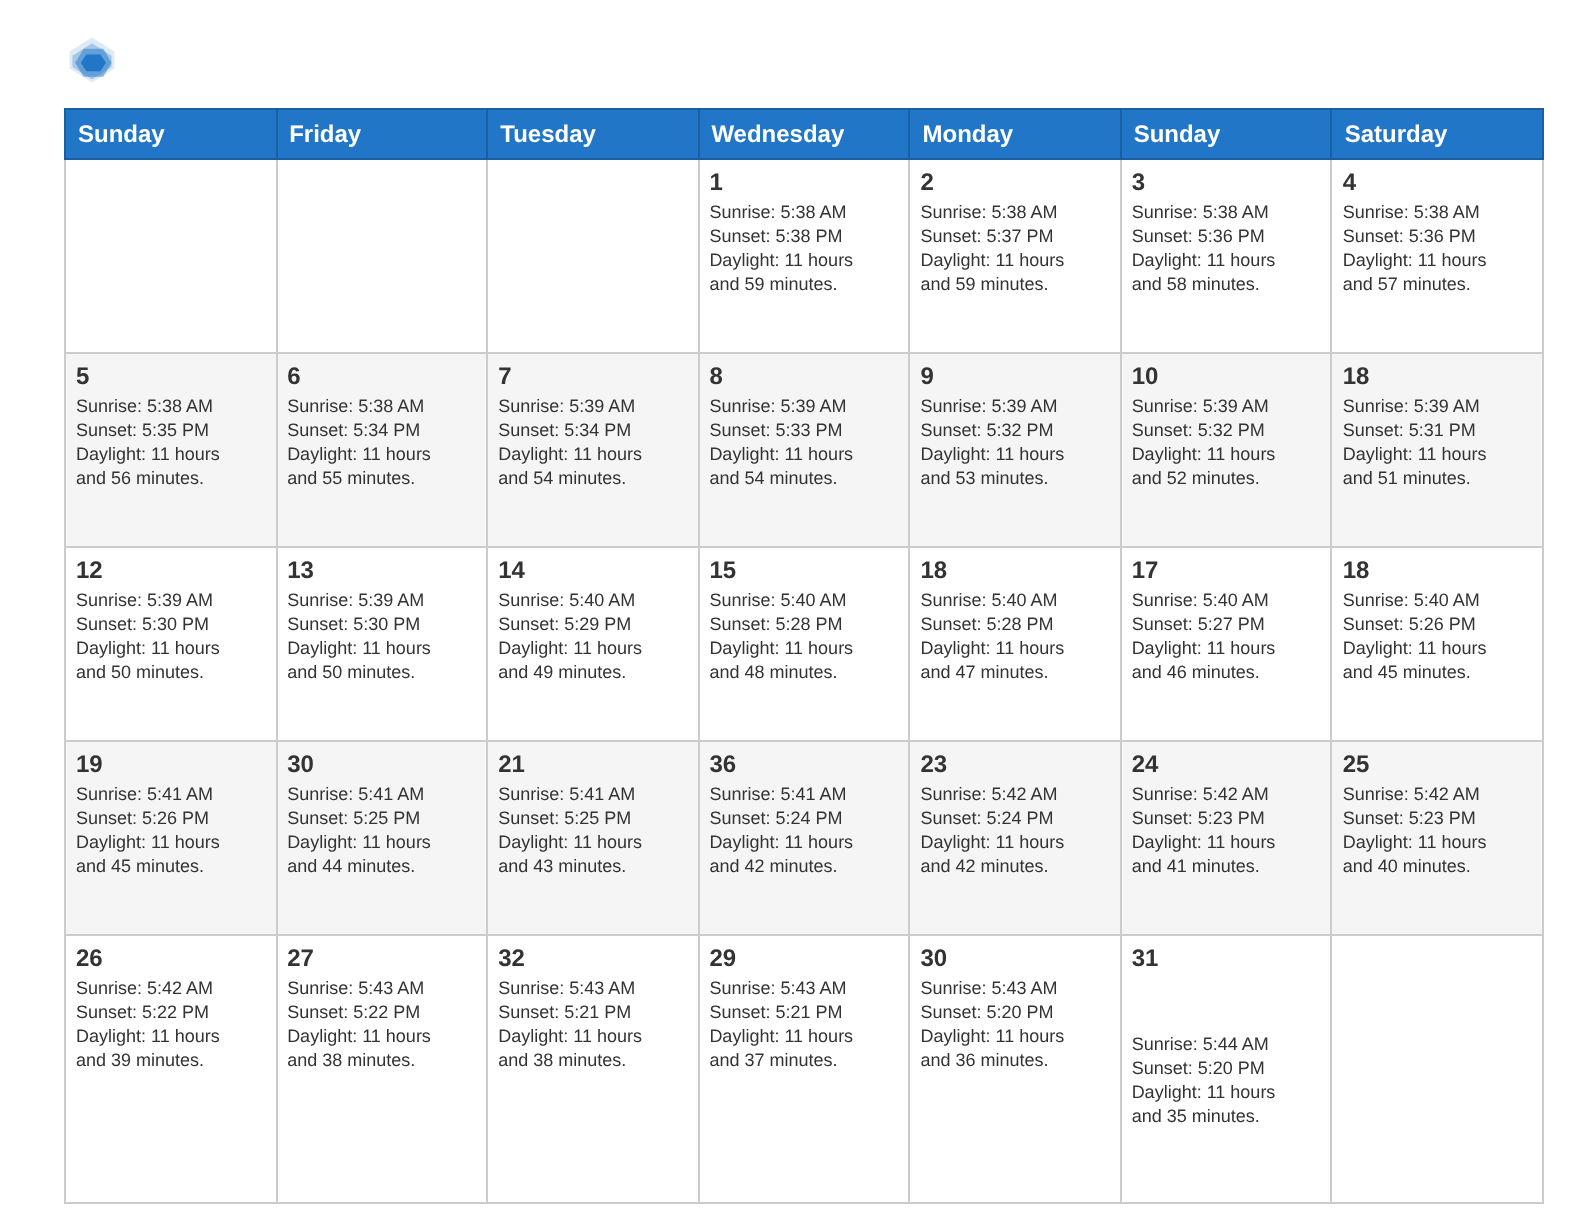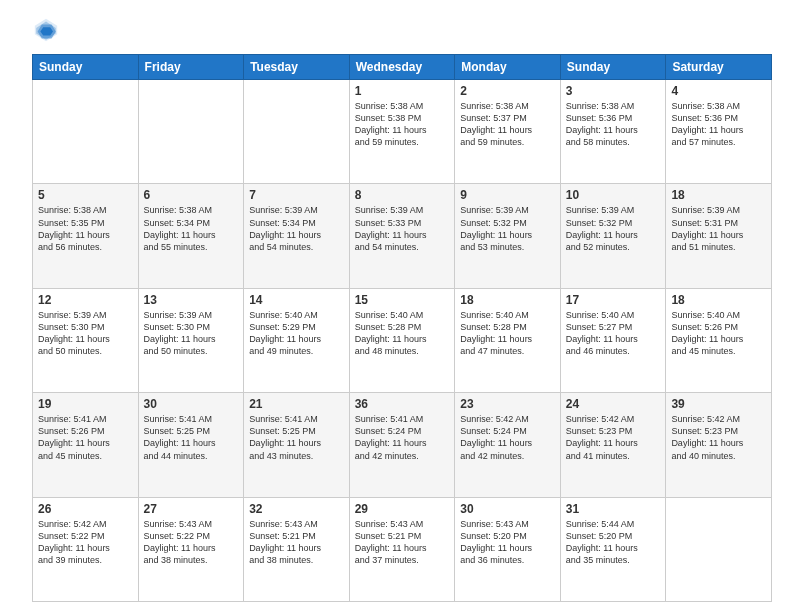--- a/index.html
+++ b/index.html
@@ -309,21 +309,21 @@
 and 42 minutes.</div>
           </td>
           <td>
             <span class="day-num">24</span>
             <div class="cell-text" style="white-space: pre-line;">Sunrise: 5:42 AM
 Sunset: 5:23 PM
 Daylight: 11 hours
 and 41 minutes.</div>
           </td>
           <td>
-            <span class="day-num">39</span>
+            <span class="day-num">25</span>
             <div class="cell-text" style="white-space: pre-line;">Sunrise: 5:42 AM
 Sunset: 5:23 PM
 Daylight: 11 hours
 and 40 minutes.</div>
           </td>
         </tr>
         <tr>
           <td>
             <span class="day-num">26</span>
             <div class="cell-text" style="white-space: pre-line;">Sunrise: 5:42 AM
@@ -354,21 +354,21 @@
           </td>
           <td>
             <span class="day-num">30</span>
             <div class="cell-text" style="white-space: pre-line;">Sunrise: 5:43 AM
 Sunset: 5:20 PM
 Daylight: 11 hours
 and 36 minutes.</div>
           </td>
           <td>
             <span class="day-num">31</span>
-            <div class="cell-text" style="white-space: pre-line;">Sunrise: 5:44 AM
+            <div class="cell-text" style="white-space: pre-line; margin-top: 30px;">Sunrise: 5:44 AM
 Sunset: 5:20 PM
 Daylight: 11 hours
 and 35 minutes.</div>
           </td>
           <td class="empty-cell"></td>
         </tr>
       </tbody>
   </table>
 </div>
 

